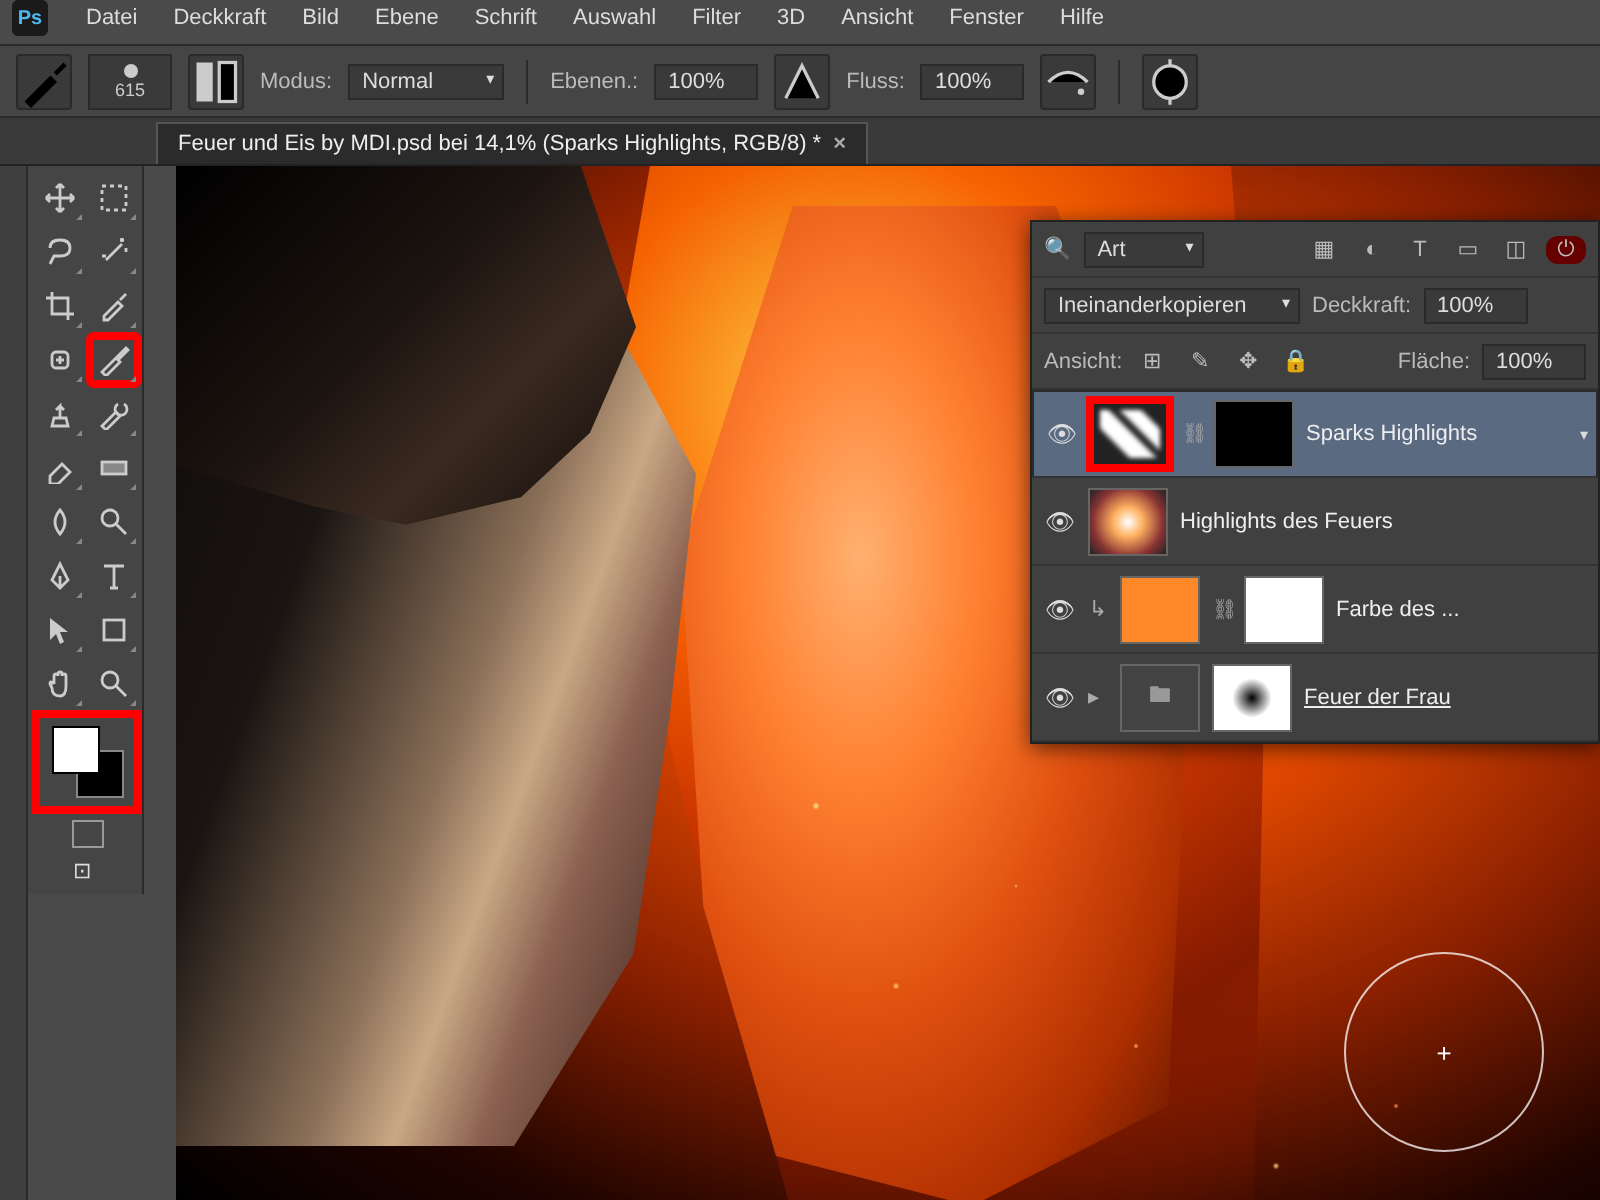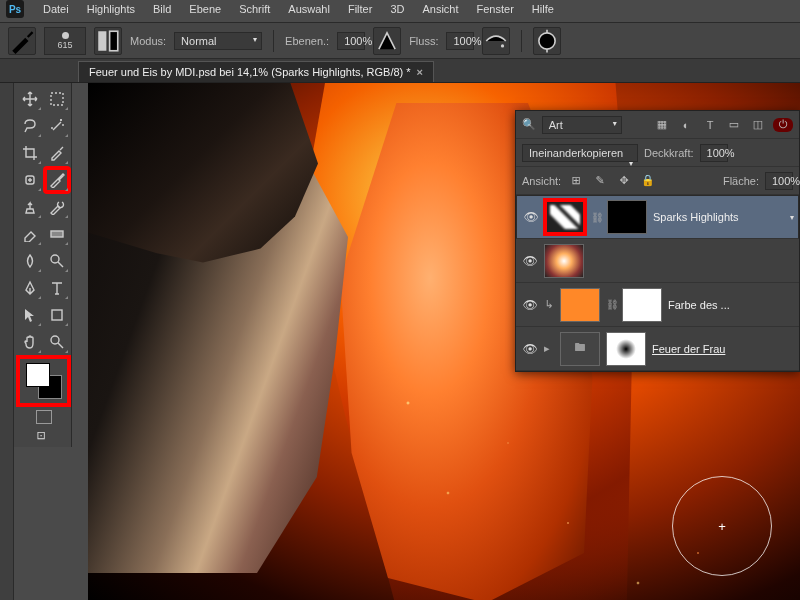--- a/index.html
+++ b/index.html
@@ -8,21 +8,21 @@
 .ps-logo{width:18px;height:18px;background:#1a1a1a;border-radius:3px;display:flex;align-items:center;justify-content:center;margin-right:10px;color:#4fb8f0;font-weight:bold;font-size:10px}
 .menu-item{padding:3px 9px;color:#ddd;cursor:pointer}
 .optbar{height:36px;background:#454545;border-bottom:1px solid #2a2a2a;display:flex;align-items:center;padding-left:8px;gap:8px}
 .tool-btn{width:28px;height:28px;background:#3a3a3a;border:1px solid #2a2a2a;display:flex;align-items:center;justify-content:center;cursor:pointer;border-radius:2px}
 .brush-prev{width:42px;height:28px;background:#3a3a3a;border:1px solid #2a2a2a;display:flex;flex-direction:column;align-items:center;justify-content:center;cursor:pointer}
 .brush-prev .dot{width:7px;height:7px;background:#ccc;border-radius:50%}
 .brush-prev .num{font-size:9px;color:#ccc;margin-top:1px}
 .opt-label{color:#bbb;font-size:11px}
 .sel{background:#3a3a3a;border:1px solid #2a2a2a;padding:2px 18px 2px 6px;color:#ddd;font-size:11px;position:relative}
 .sel::after{content:"▾";position:absolute;right:4px;font-size:8px}
-.pct{background:#3a3a3a;border:1px solid #2a2a2a;padding:2px 6px;color:#ddd;font-size:11px;width:28px;display:inline-block}
+.pct{background:#3a3a3a;border:1px solid #2a2a2a;padding:2px 6px;color:#ddd;font-size:11px;width:52px;display:inline-block}
 .tabbar{height:24px;background:#3a3a3a;border-bottom:1px solid #222;display:flex;align-items:flex-end;padding-left:78px}
 .doctab{background:#2b2b2b;padding:4px 10px;font-size:11px;color:#eee;border-top:1px solid #555;border-left:1px solid #555;border-right:1px solid #555;display:flex;align-items:flex-end;gap:6px}
 .doctab .x{font-weight:bold;cursor:pointer;color:#aaa}
 .vstrip{position:absolute;left:0;top:83px;width:14px;bottom:0;background:#3f3f3f;border-right:1px solid #2a2a2a}
 .toolbox{position:absolute;left:14px;top:83px;width:58px;background:#454545;border-right:1px solid #2a2a2a;padding:4px;display:grid;grid-template-columns:24px 24px;gap:3px;align-content:start}
 .tbtn{width:24px;height:24px;display:flex;align-items:center;justify-content:center;cursor:pointer;border-radius:2px;position:relative}
 .tbtn svg{width:16px;height:16px;fill:none;stroke:#ccc;stroke-width:1.4}
 .tbtn::after{content:"";position:absolute;right:1px;bottom:1px;width:0;height:0;border-left:3px solid transparent;border-bottom:3px solid #888}
 .hl-red{outline:4px solid #ff0000;outline-offset:-2px}
 .swatch-wrap{grid-column:1/3;display:flex;justify-content:center;padding:6px 0}
@@ -59,21 +59,21 @@
 .lname{flex:1;color:#eee;white-space:nowrap;overflow:hidden;text-overflow:ellipsis}
 .hamb{color:#aaa;font-size:12px}
 .sep{width:1px;height:22px;background:#2a2a2a;margin:0 3px}
 </style>
 </head>
 <body>
 
 <div class="menubar">
   <div class="ps-logo">Ps</div>
   <div class="menu-item">Datei</div>
-  <div class="menu-item">Highlights</div>
+  <div class="menu-item">Deckkraft</div>
   <div class="menu-item">Bild</div>
   <div class="menu-item">Ebene</div>
   <div class="menu-item">Schrift</div>
   <div class="menu-item">Auswahl</div>
   <div class="menu-item">Filter</div>
   <div class="menu-item">3D</div>
   <div class="menu-item">Ansicht</div>
   <div class="menu-item">Fenster</div>
   <div class="menu-item">Hilfe</div>
 </div>
@@ -88,21 +88,21 @@
       <div class="dot"></div>
       <div class="num">615</div>
     </div>
   <div class="tool-btn">
       <svg viewBox="0 0 16 16">
         <rect x="2" y="2" width="5" height="12" fill="#ccc" stroke="none"></rect>
         <rect x="9" y="2" width="5" height="12" stroke="#ccc"></rect>
       </svg>
     </div>
   <span class="opt-label">Modus:</span>
-  <span class="sel" style="width:88px">Normal</span>
+  <span class="sel" style="width:78px">Normal</span>
   <div class="sep"></div>
   <span class="opt-label">Ebenen.:</span>
   <span class="pct">100%</span>
   <div class="tool-btn">
       <svg viewBox="0 0 16 16">
         <path d="M3 13 L8 3 L13 13" stroke="#ccc"></path>
       </svg>
     </div>
   <span class="opt-label">Fluss:</span>
   <span class="pct">100%</span>
@@ -257,31 +257,31 @@
     <div class="man"></div>
     <div class="hair-m"></div>
     <div class="sparks"></div>
   </div>
   <div class="cursor-ring">+</div>
 </div>
 
 <div class="layers">
   <div class="lp-row">
     <span style="color:#ccc">🔍</span>
-    <span class="sel" style="width:80px">Art</span>
+    <span class="sel" style="width:60px">Art</span>
     <div style="flex:1"></div>
     <span class="sm">▦</span>
     <span class="sm">◐</span>
     <span class="sm">T</span>
     <span class="sm">▭</span>
     <span class="sm">◫</span>
     <span class="sm" style="background:#600;border-radius:6px;width:20px">⏻</span>
   </div>
   <div class="lp-row">
-    <span class="sel" style="width:116px">Ineinanderkopieren</span>
+    <span class="sel" style="width:128px">Ineinanderkopieren</span>
     <span class="opt-label">Deckkraft:</span>
     <span class="pct">100%</span>
   </div>
   <div class="lp-row">
     <span class="opt-label">Ansicht:</span>
     <span class="sm">⊞</span>
     <span class="sm">✎</span>
     <span class="sm">✥</span>
     <span class="sm">🔒</span>
     <div style="flex:1"></div>
@@ -294,20 +294,21 @@
     <div class="thumb hl-red">
         <div class="stroke"></div>
       </div>
     <span class="link-i">⛓</span>
     <div class="thumb mask"></div>
     <span class="lname">Sparks Highlights</span>
   </div>
   <div class="layer">
     <span class="eye">👁</span>
     <div class="thumb fire"></div>
+    <span class="lname">Highlights des Feuers</span>
   </div>
   <div class="layer">
     <span class="eye">👁</span>
     <span style="width:10px;text-align:center;color:#aaa">↳</span>
     <div class="thumb orange"></div>
     <span class="link-i">⛓</span>
     <div class="thumb white"></div>
     <span class="lname">Farbe des ...</span>
   </div>
   <div class="layer">

